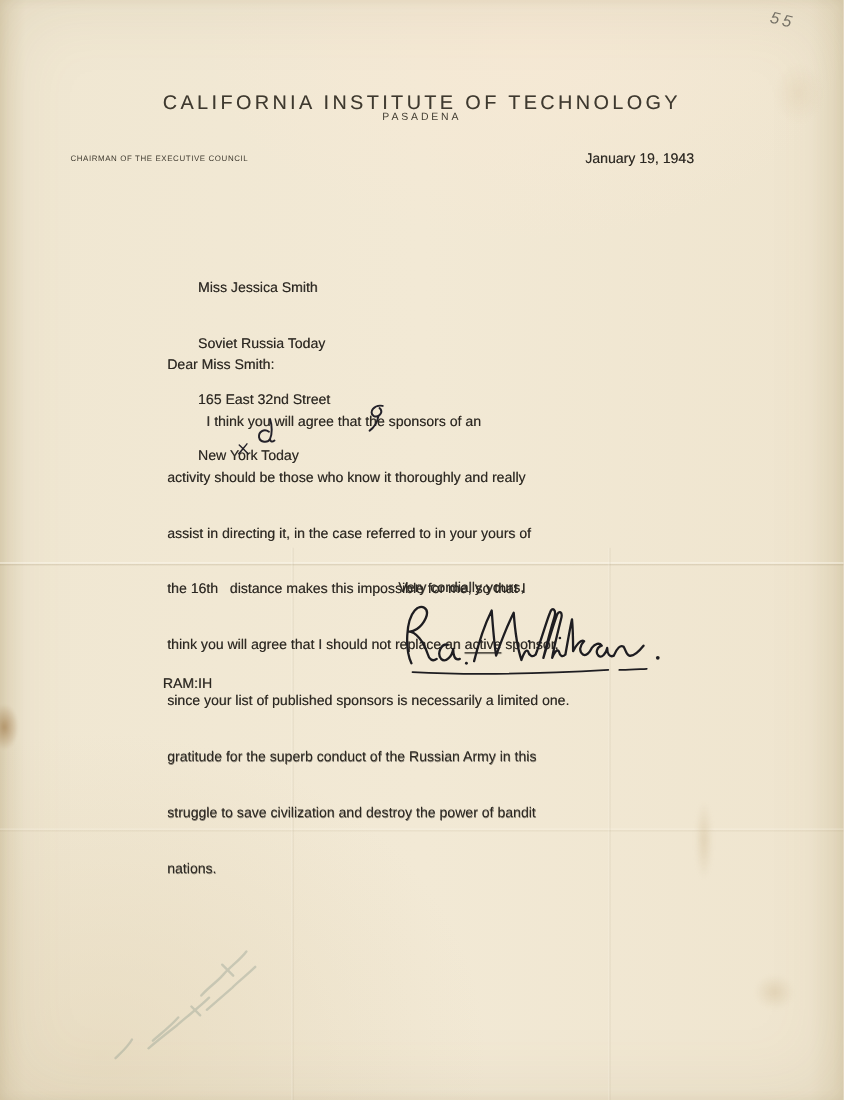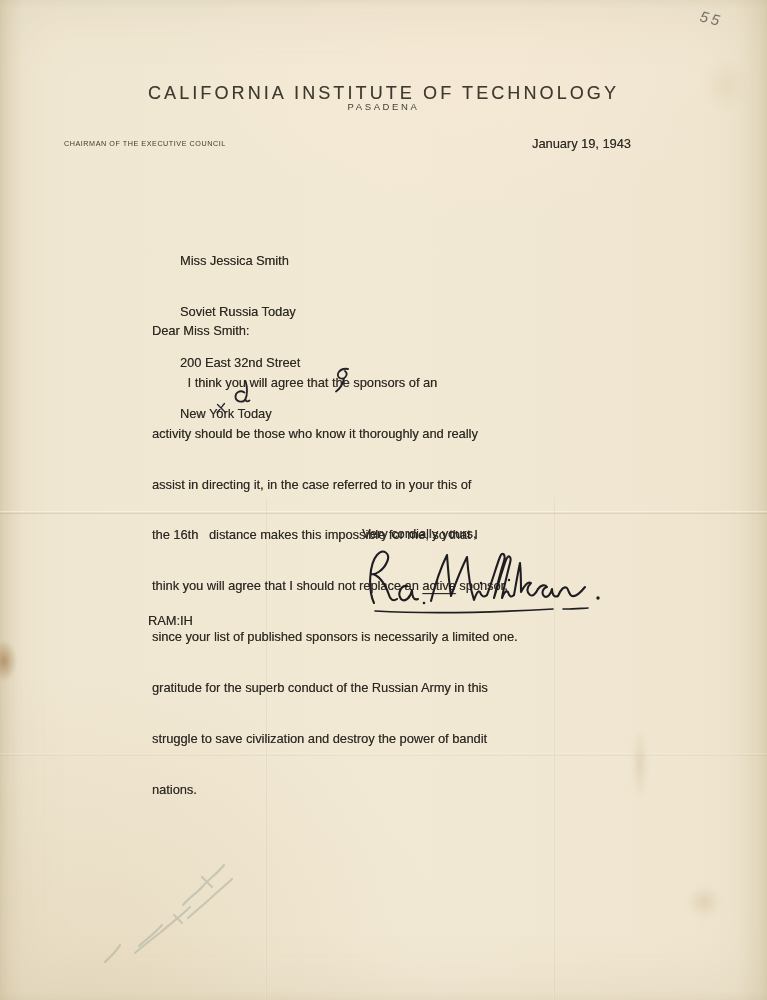--- a/index.html
+++ b/index.html
@@ -158,30 +158,30 @@
 
   <div class="lh-inst">CALIFORNIA INSTITUTE OF TECHNOLOGY</div>
   <div class="lh-city">PASADENA</div>
   <div class="lh-office">CHAIRMAN OF THE EXECUTIVE COUNCIL</div>
 
   <div class="typed date-line">January 19, 1943</div>
 
   <div class="typed recipient">
     <div>Miss Jessica Smith</div>
     <div>Soviet Russia Today</div>
-    <div>200 East 32nd Street</div>
+    <div>165 East 32nd Street</div>
     <div>New York Today</div>
   </div>
 
   <div class="typed salutation">Dear Miss Smith:</div>
 
   <div class="typed letter-body">
     <div>          I think you will agree that the sponsors of an</div>
     <div>activity should be those who know it thoroughly and really</div>
-    <div>assist in directing it, in the case referred to in your this of</div>
+    <div>assist in directing it, in the case referred to in your yours of</div>
     <div>the 16th   distance makes this impossible for me, so that I</div>
     <div><span>think you will agree that I should not replace an </span><span class="u-word">active</span><span> sponsor,</span></div>
     <div>since your list of published sponsors is necessarily a limited one.</div>
     <div>gratitude for the superb conduct of the Russian Army in this</div>
     <div>struggle to save civilization and destroy the power of bandit</div>
     <div>nations.</div>
   </div>
 
   <svg class="hw" style="left:333px; top:366px;" width="20" height="28" viewBox="0 0 20 28" aria-label="I">
     <path d="M15 3 C7 1.5 2 8.5 6.5 12 C11.5 14.5 16 8.5 12 5 M11 12.5 C10 17.5 8 22 3 25.5" stroke-width="1.8"></path>

